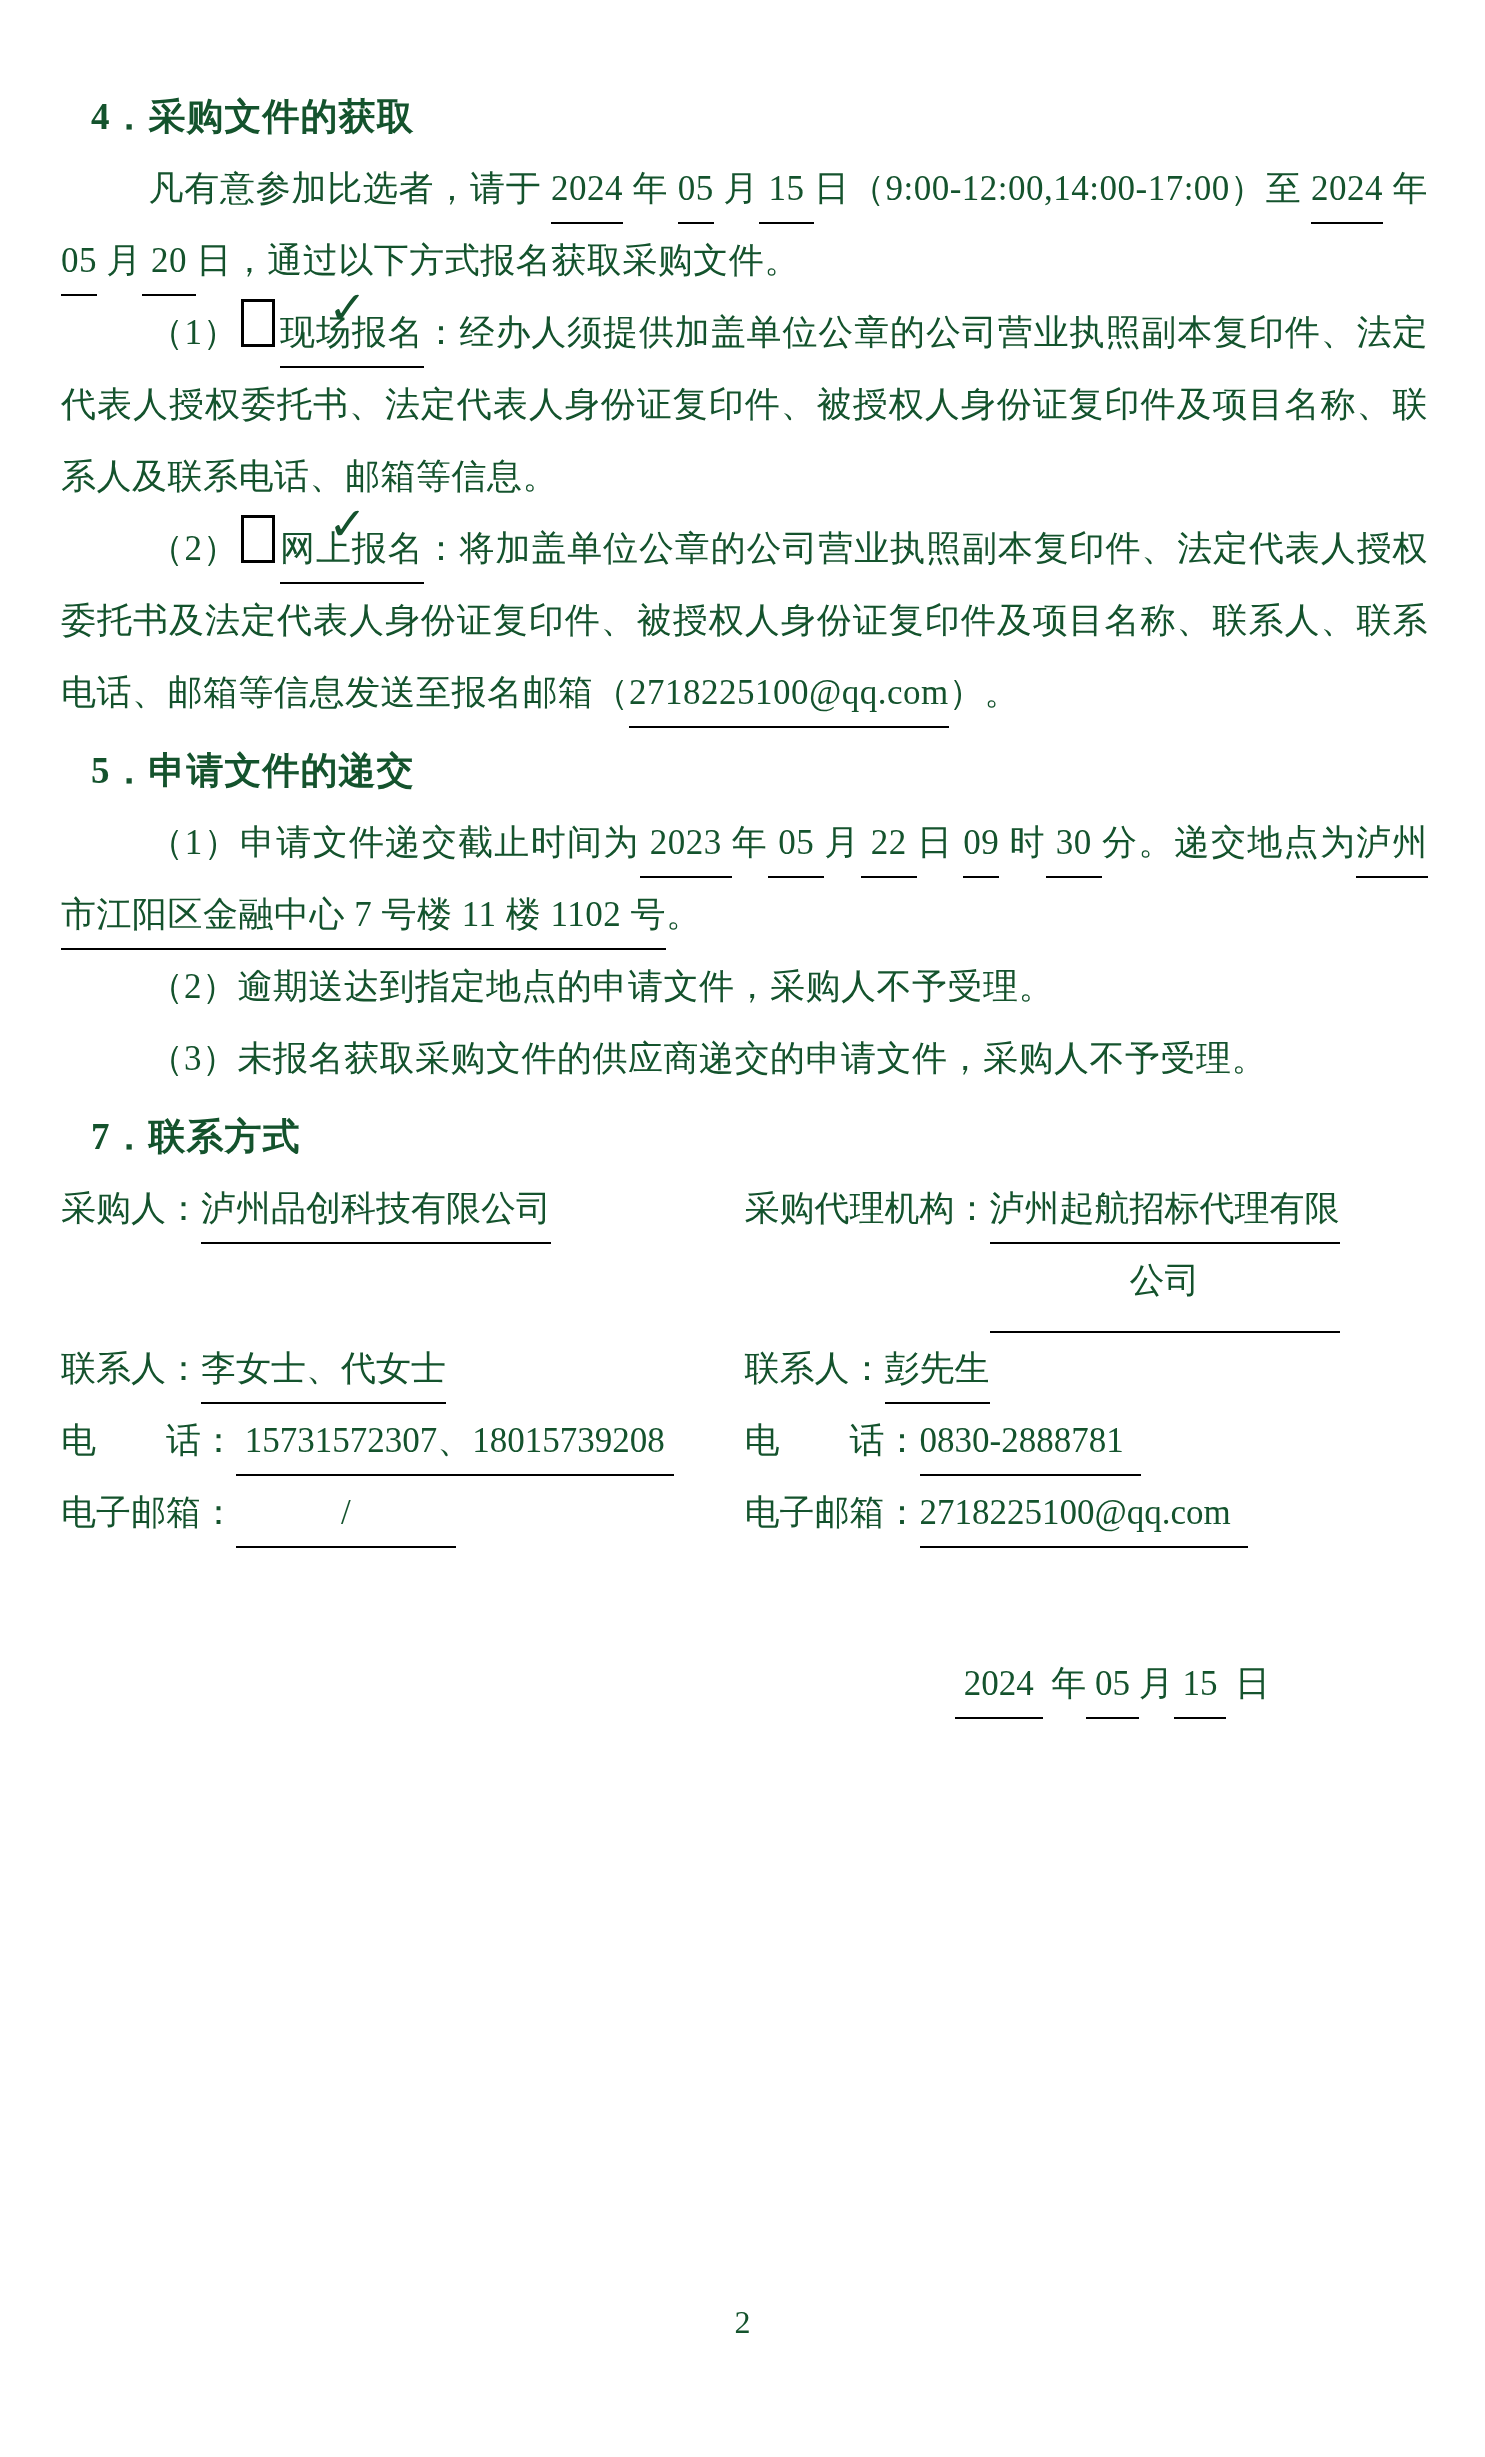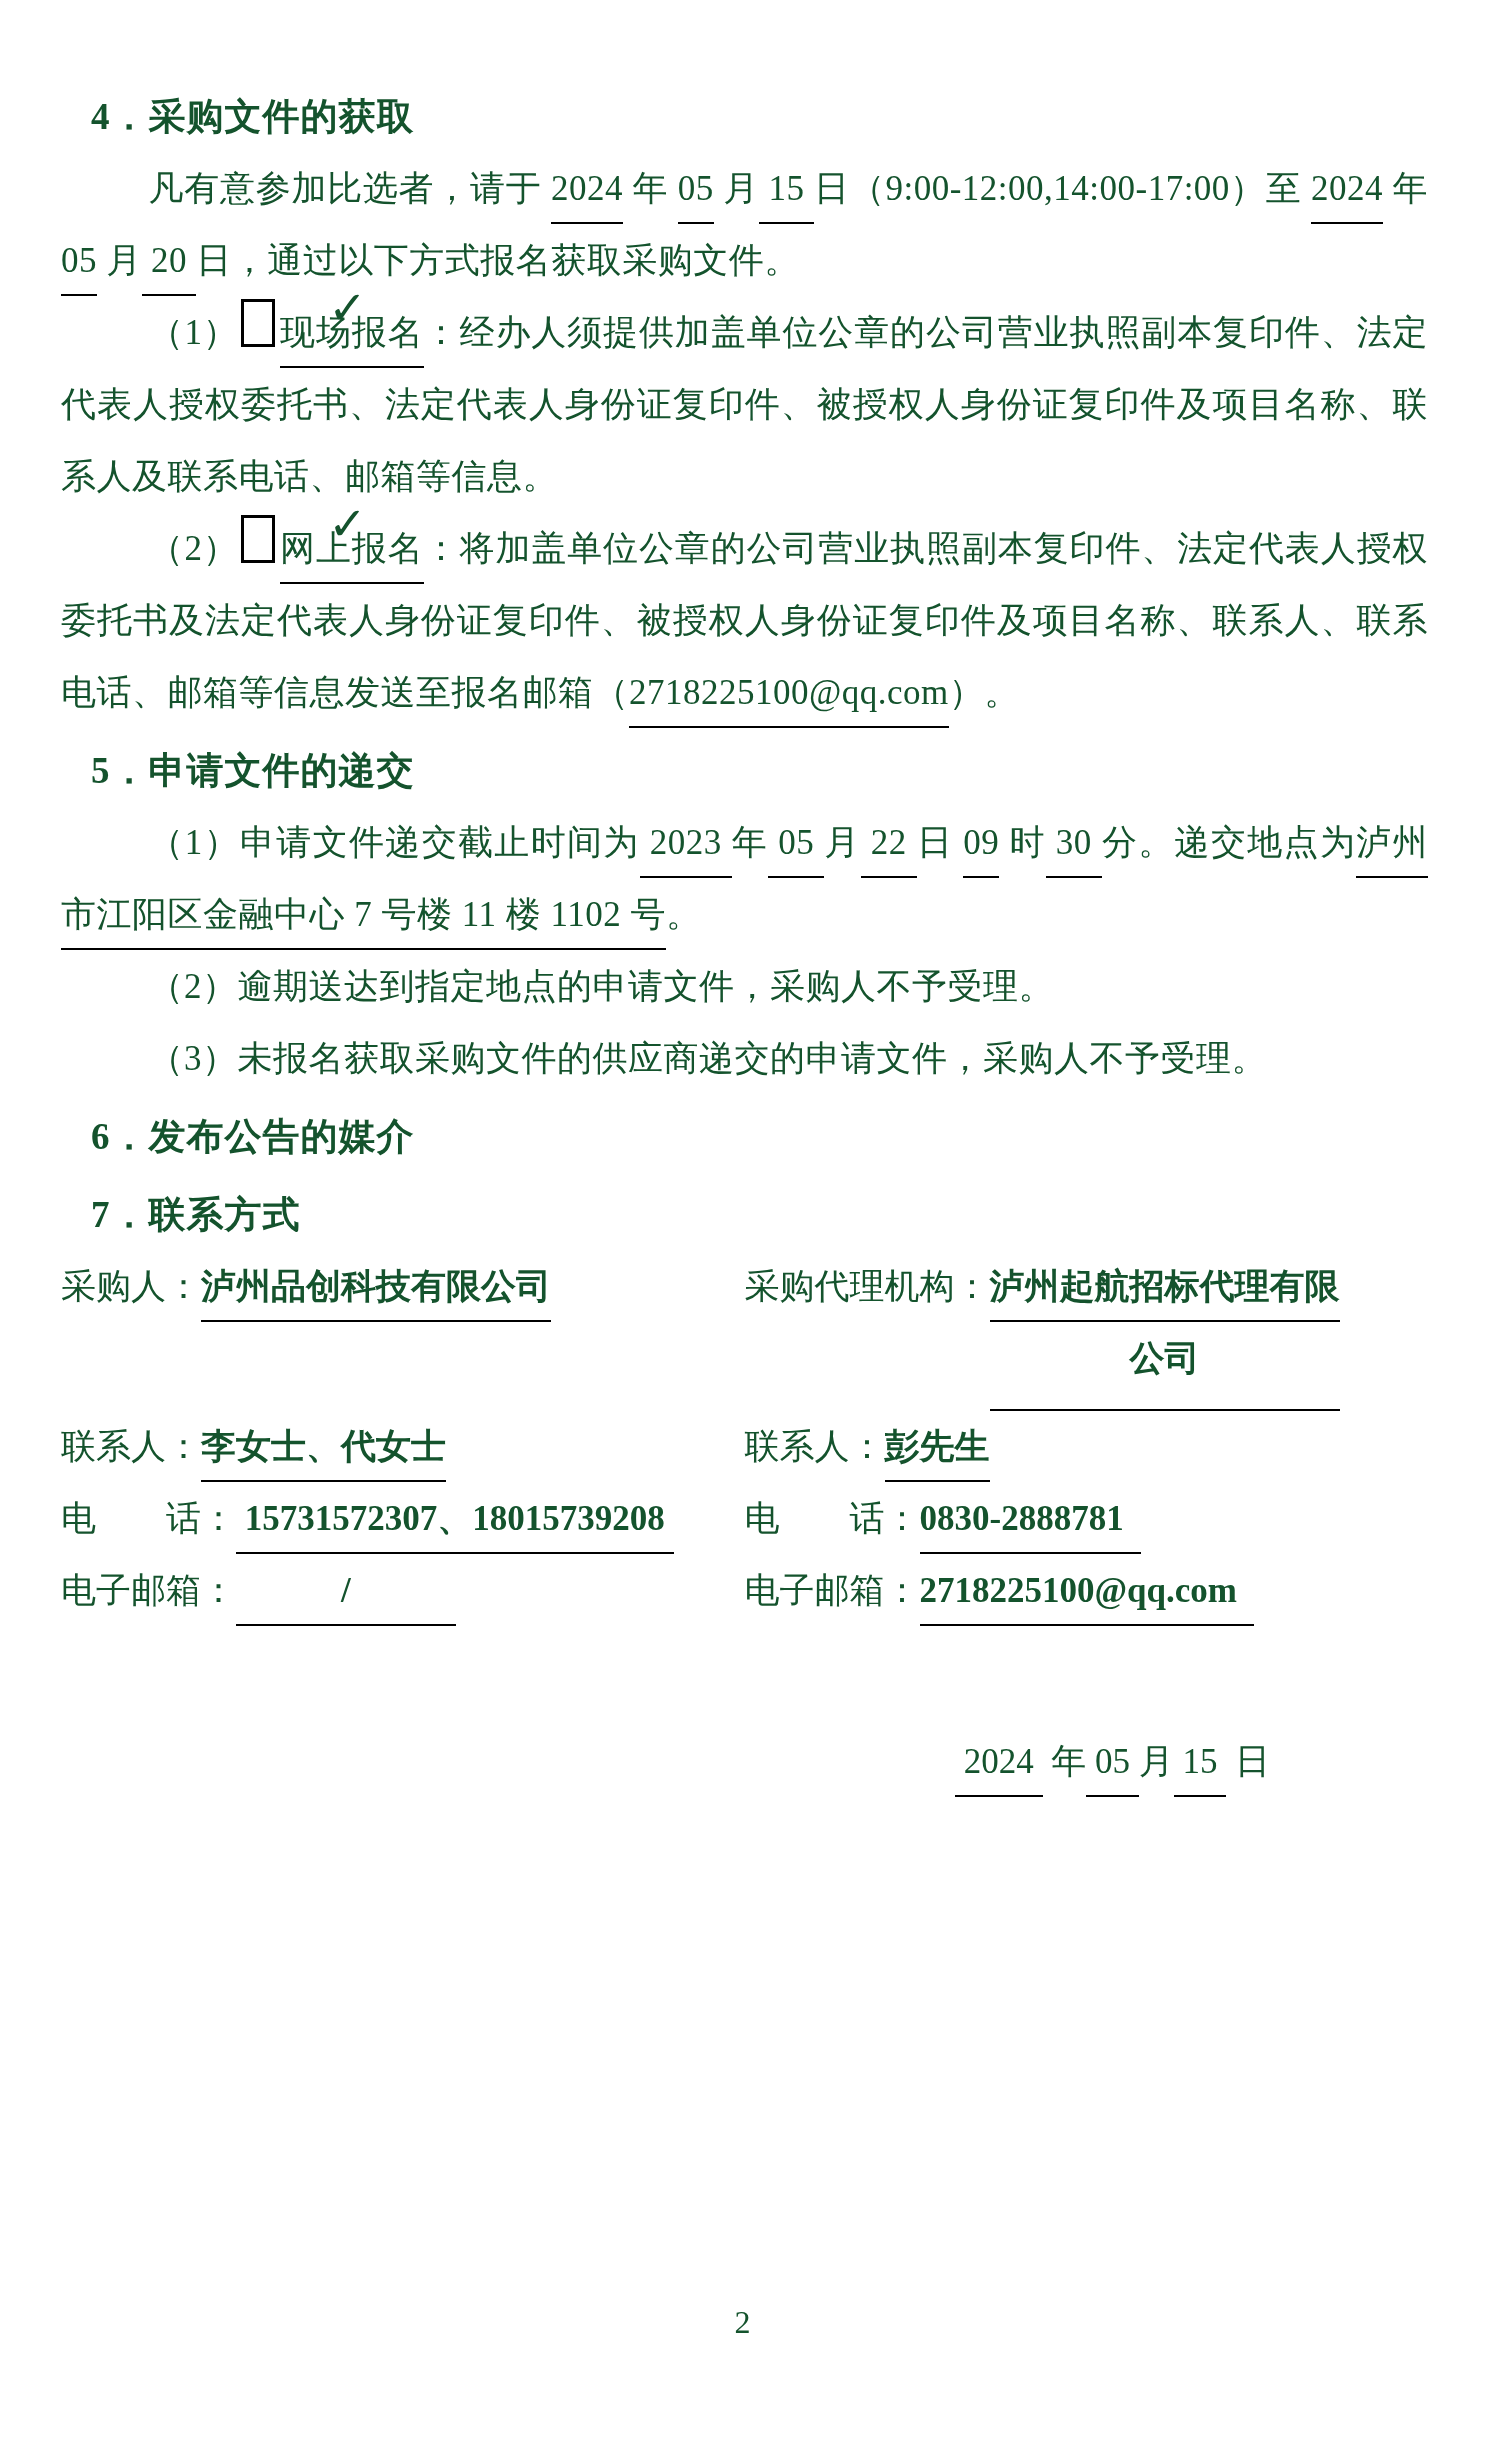--- a/index.html
+++ b/index.html
@@ -42,21 +42,21 @@
     font-size:46px; font-weight:bold; line-height:1;
     font-family:"DejaVu Sans",sans-serif;
   }
   
   .contacts { margin-top:0; font-size:35px; }
   .crow { display:flex; }
   .ccell { line-height:72px; }
   .ccell.left  { width:50%; }
   .ccell.right { width:50%; }
   .clabel { white-space:pre; }
-  .cval { display:inline-block; vertical-align:top;font-weight:bold; }
+  .cval { display:inline-block; vertical-align:top; }
   .cval .vline { white-space:pre; }
   .cval .vline.second { display:block; text-align:center; }
   .date-line {
     font-size:35px; line-height:72px;
     margin:99px 0 0 0;
     text-align:right; padding-right:158px;
   }
   .page-number {
     position:absolute; top:2302px; left:0; right:0;
     text-align:center; font-size:32px; line-height:40px;
@@ -71,21 +71,20 @@
     <h2 class="sec-heading">4．采购文件的获取</h2>
     <p class="body"><span>凡有意参加比选者，请于 </span><span class="u">2024</span><span> 年 </span><span class="u">05</span><span> 月</span><span class="u">&nbsp;15&nbsp;</span><span>日（9:00-12:00,14:00-17:00）至 </span><span class="u">2024</span><span> 年 </span><span class="u">05</span><span> 月</span><span class="u">&nbsp;20&nbsp;</span><span>日，通过以下方式报名获取采购文件。</span></p>
     <p class="body"><span>（1）</span><span class="cb u"><span class="cb-glyph">✓</span></span><span class="u">现场报名</span><span>：经办人须提供加盖单位公章的公司营业执照副本复印件、法定代表人授权委托书、法定代表人身份证复印件、被授权人身份证复印件及项目名称、联系人及联系电话、邮箱等信息。</span></p>
     <p class="body"><span>（2）</span><span class="cb u"><span class="cb-glyph">✓</span></span><span class="u">网上报名</span><span>：将加盖单位公章的公司营业执照副本复印件、法定代表人授权委托书及法定代表人身份证复印件、被授权人身份证复印件及项目名称、联系人、联系电话、邮箱等信息发送至报名邮箱（</span><span class="u">2718225100@qq.com</span><span>）。</span></p>
 
     <h2 class="sec-heading">5．申请文件的递交</h2>
     <p class="body"><span>（1）申请文件递交截止时间为</span><span class="u">&nbsp;2023&nbsp;</span><span>年</span><span class="u">&nbsp;05&nbsp;</span><span>月</span><span class="u">&nbsp;22&nbsp;</span><span>日 </span><span class="u">09</span><span> 时</span><span class="u">&nbsp;30&nbsp;</span><span>分。递交地点为</span><span class="u">泸州市江阳区金融中心 7 号楼 11 楼 1102 号</span><span>。</span></p>
     <p class="body">（2）逾期送达到指定地点的申请文件，采购人不予受理。</p>
     <p class="body">（3）未报名获取采购文件的供应商递交的申请文件，采购人不予受理。</p>
 
-    <h2 class="sec-heading">6．发布公告的媒介</h2>
 
     <h2 class="sec-heading">7．联系方式</h2>
 
     <div class="contacts">
         <div class="crow">
           <div class="ccell left"><span class="clabel">采购人：</span><span class="cval"><span class="vline u">泸州品创科技有限公司</span></span></div>
           <div class="ccell right"><span class="clabel">采购代理机构：</span><span class="cval"><span class="vline u">泸州起航招标代理有限</span><span class="vline u second">公司</span></span></div>
         </div>
         <div class="crow">
           <div class="ccell left"><span class="clabel">联系人：</span><span class="cval"><span class="vline u">李女士、代女士</span></span></div>

